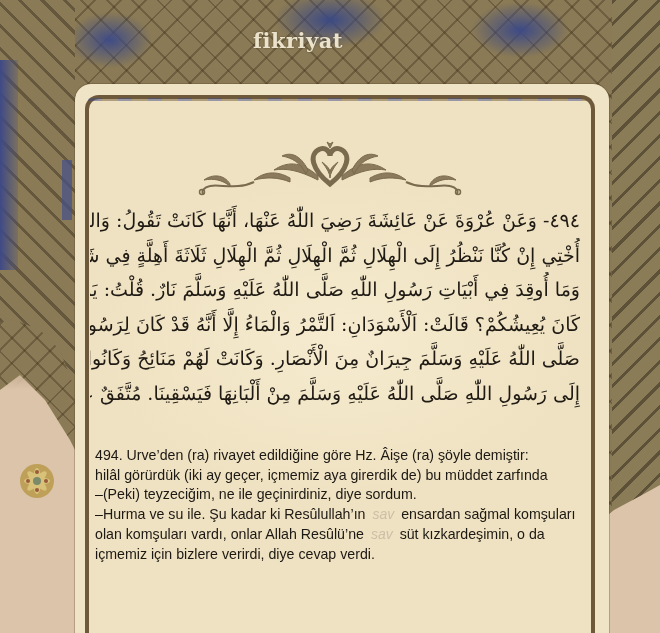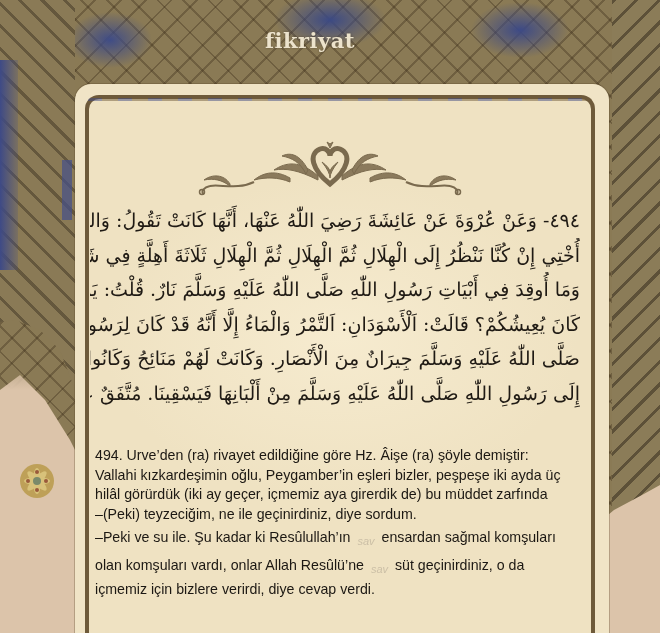--- a/index.html
+++ b/index.html
@@ -80,21 +80,20 @@
       border-radius: 12px 12px 0 0;
     }
 
     .logo {
       position: absolute; left: 0; width: 596px; top: 28px;
       text-align: center;
       font-family: "DejaVu Serif", serif;
       font-weight: bold; font-size: 21px; letter-spacing: 0.5px;
       color: #ece3cc;
       text-shadow: 0 0 2px rgba(60,50,30,0.6);
-      margin-left: 12px;
     }
 
     .ornament {
       position: absolute; left: 190px; top: 140px; width: 280px; height: 56px;
     }
 
     .arabic {
       position: absolute; left: 90px; width: 490px; top: 203px;
       direction: rtl;
       font-family: "DejaVu Serif", serif;
@@ -107,22 +106,22 @@
     .arabic .line.start { text-align: right; text-align-last: right; }
 
     .turkish {
       position: absolute; left: 95px; width: 475px; top: 446px;
       font-family: "Liberation Sans", sans-serif;
       font-size: 14.2px; line-height: 19.6px;
       color: #1c1813;
     }
     .turkish .tl { display: block; white-space: nowrap; }
     .honorific {
-      display: inline-block; font-size: 11px; color: #cbbfa6; font-style: italic;
-      padding: 0 3px; vertical-align: middle; margin-top: 8px;
+      display: inline-block; font-size: 14px; color: #cbbfa6; font-style: italic;
+      padding: 0 3px; vertical-align: middle;
     }
     .citation {
       position: absolute; left: 95px; width: 475px; top: 640px;
       text-align: right;
       font-family: "Liberation Sans", sans-serif;
       font-size: 16px; color: #2a241c; letter-spacing: -0.2px;
     }
 
     .rosette {
       position: absolute; left: 16px; top: 460px; width: 42px; height: 42px;
@@ -195,29 +194,28 @@
   <span class="line">٤٩٤- وَعَنْ عُرْوَةَ عَنْ عَائِشَةَ رَضِيَ اللّٰهُ عَنْهَا، أَنَّهَا كَانَتْ تَقُولُ: وَاللّٰهِ يَا ابْنَ</span>
   <span class="line start">أُخْتِي إِنْ كُنَّا نَنْظُرُ إِلَى الْهِلَالِ ثُمَّ الْهِلَالِ ثُمَّ الْهِلَالِ ثَلَاثَةَ أَهِلَّةٍ فِي شَهْرَيْنِ.</span>
   <span class="line">وَمَا أُوقِدَ فِي أَبْيَاتِ رَسُولِ اللّٰهِ صَلَّى اللّٰهُ عَلَيْهِ وَسَلَّمَ نَارٌ. قُلْتُ: يَا خَالَةُ فَمَا</span>
   <span class="line">كَانَ يُعِيشُكُمْ؟ قَالَتْ: اَلْأَسْوَدَانِ: اَلتَّمْرُ وَالْمَاءُ إِلَّا أَنَّهُ قَدْ كَانَ لِرَسُولِ اللّٰهِ</span>
   <span class="line">صَلَّى اللّٰهُ عَلَيْهِ وَسَلَّمَ جِيرَانٌ مِنَ الْأَنْصَارِ. وَكَانَتْ لَهُمْ مَنَائِحُ وَكَانُوا يُرْسِلُونَ</span>
   <span class="line center">إِلَى رَسُولِ اللّٰهِ صَلَّى اللّٰهُ عَلَيْهِ وَسَلَّمَ مِنْ أَلْبَانِهَا فَيَسْقِينَا. مُتَّفَقٌ عَلَيْهِ.</span>
 </div>
 
 <div class="turkish">
   <span class="tl">494. Urve’den (ra) rivayet edildiğine göre Hz. Âişe (ra) şöyle demiştir:</span>
-  <span class="tl">Vallahi kızkardeşimin oğlu, Peygamber’in eşleri bizler, peşpeşe iki ayda üç</span>
   <span class="tl">hilâl görürdük (iki ay geçer, içmemiz aya girerdik de) bu müddet zarfında</span>
   <span class="tl">–(Peki) teyzeciğim, ne ile geçinirdiniz, diye sordum.</span>
   <span class="tl">
-    <span>–Peki ve su ile. Şu kadar ki Resûlullah’ın</span>
+    <span>–Hurma ve su ile. Şu kadar ki Resûlullah’ın</span>
     <span class="honorific">sav</span>
     <span>ensardan sağmal komşuları</span>
   </span>
   <span class="tl">
     <span>olan komşuları vardı, onlar Allah Resûlü’ne</span>
     <span class="honorific">sav</span>
-    <span>süt geçinirdiniz, o da</span>
+    <span>süt kızkardeşimin, o da</span>
   </span>
   <span class="tl">içmemiz için bizlere verirdi, diye cevap verdi.</span>
 </div>
 
 <div class="citation">(B2567 Buhârî, Hibe, 1; M7452 Müslim, Zühd, 28)</div>
 
 </body></html>

